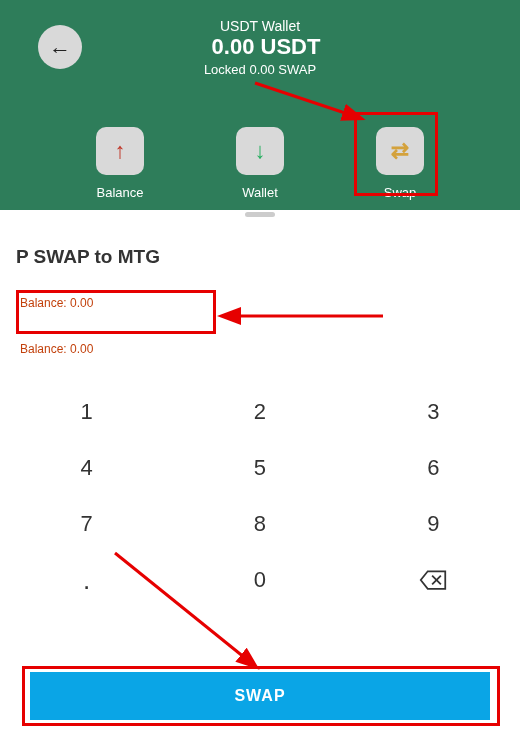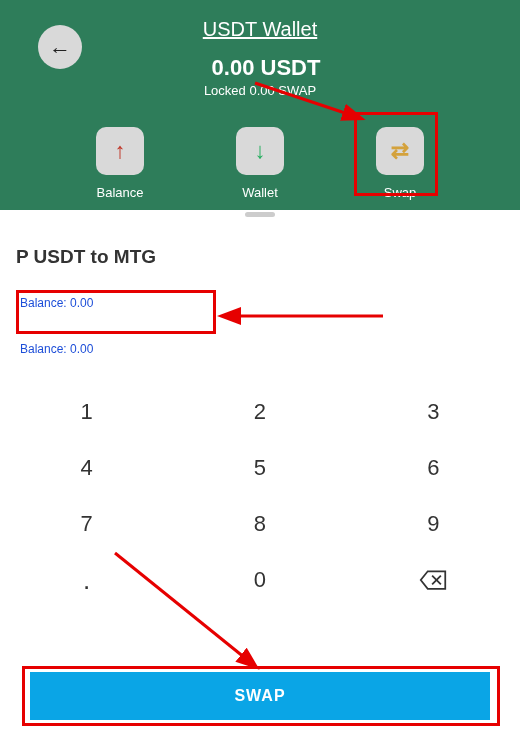--- a/index.html
+++ b/index.html
@@ -17,21 +17,21 @@
     position: absolute;
     top: 25px; left: 38px;
     width: 44px; height: 44px;
     border-radius: 50%;
     background: #d9d9d9;
     display: flex; align-items: center; justify-content: center;
     font-size: 22px; color: #222; font-weight: bold;
     cursor: pointer;
   }
   .wallet-info { text-align: center; padding-top: 18px; }
-  .wallet-name { font-size: 20px; margin-bottom: 14px; text-decoration: underline; }
+  .wallet-name { font-size: 14px; margin-bottom: 0; }
   .wallet-bal  { font-size: 22px; font-weight: bold; margin-bottom: 2px; margin-left: 12px; }
   .wallet-lock { font-size: 13px; }
 
   .action-row {
     position: absolute;
     bottom: 10px;
     left: 0; right: 0;
     display: flex;
     justify-content: space-around;
     padding: 0 50px;
@@ -64,21 +64,21 @@
   .body {
     padding: 36px 0 0 0;
   }
   .swap-title {
     font-size: 19px; font-weight: bold; color: #333;
     padding: 0 0 24px 16px;
   }
 
   .token-block { padding: 4px 20px 8px 20px; }
   .tk-name { font-size: 15px; font-weight: bold; color: #333; }
-  .tk-bal  { font-size: 12px; color: #1d4ed8; }
+  .tk-bal  { font-size: 12px; color: #c2410c; }
   .spacer  { height: 20px; }
 
   .keypad {
     display: grid;
     grid-template-columns: repeat(3, 1fr);
     width: 100%;
     margin-top: 20px;
   }
   .key {
     height: 56px;
@@ -136,21 +136,21 @@
       <div class="action">
         <div class="tile gold">⇄</div>
         <div class="lbl">Swap</div>
       </div>
     </div>
   </div>
 
   <div class="drag-handle"></div>
 
   <div class="body">
-    <div class="swap-title">P USDT to MTG</div>
+    <div class="swap-title">P SWAP to MTG</div>
 
     <div class="token-block">
       <div class="tk-bal">Balance: 0.00</div>
     </div>
     <div class="spacer"></div>
     <div class="token-block">
       <div class="tk-bal">Balance: 0.00</div>
     </div>
 
     <div class="keypad">

